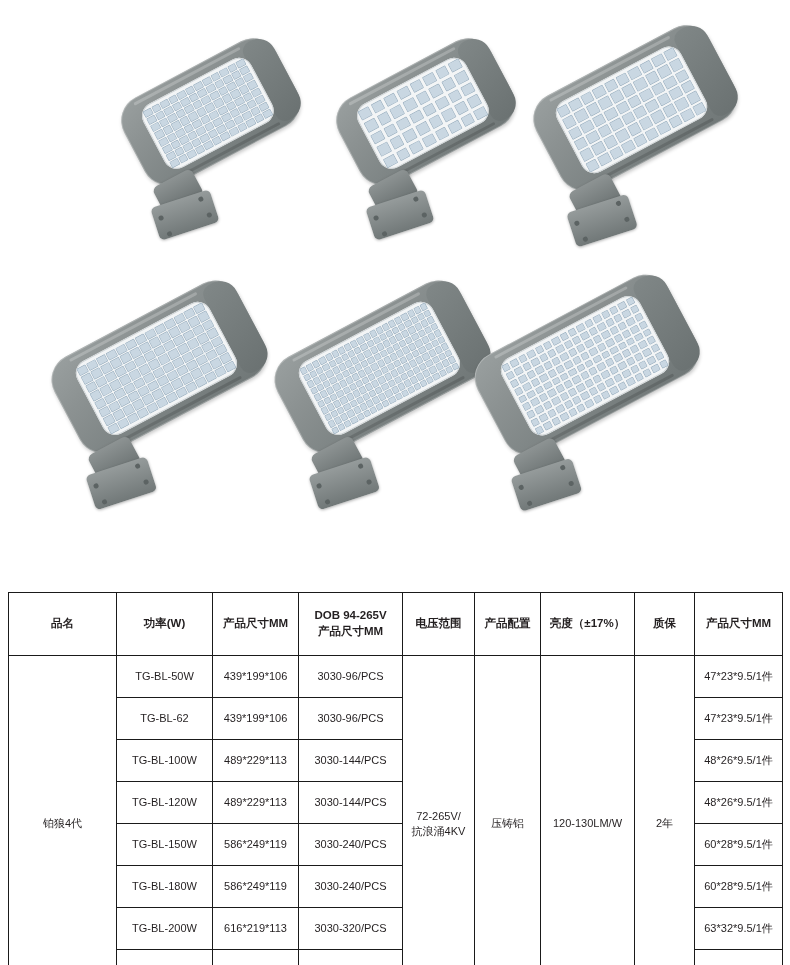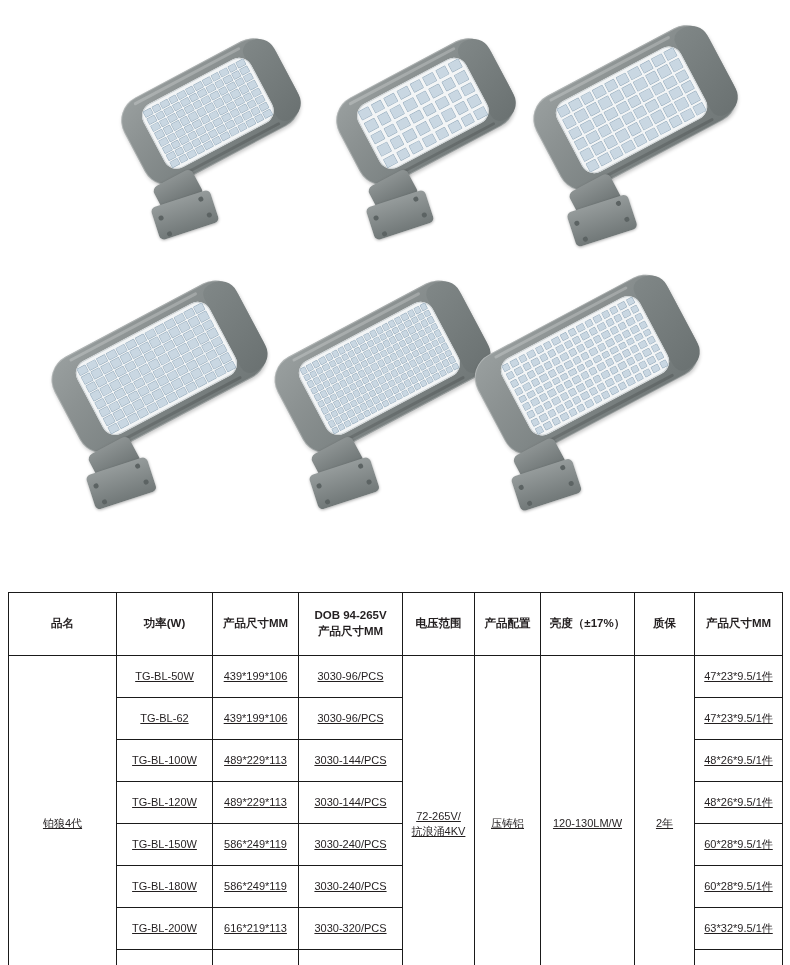--- a/index.html
+++ b/index.html
@@ -118,21 +118,20 @@
     color: #231f20;
   }
   table.spec thead th {
     height: 58px;
     font-weight: bold;
     font-size: 11.5px;
   }
   table.spec tbody td {
     height: 37px;
     font-size: 11px;
-    text-decoration: underline;
   }
   .col-brand { width: 108px; }
   .col-power { width: 96px; }
   .col-size  { width: 86px; }
   .col-dob   { width: 104px; }
   .col-volt  { width: 72px; }
   .col-conf  { width: 66px; }
   .col-lumen { width: 94px; }
   .col-warr  { width: 60px; }
   .col-pack  { width: 88px; }

